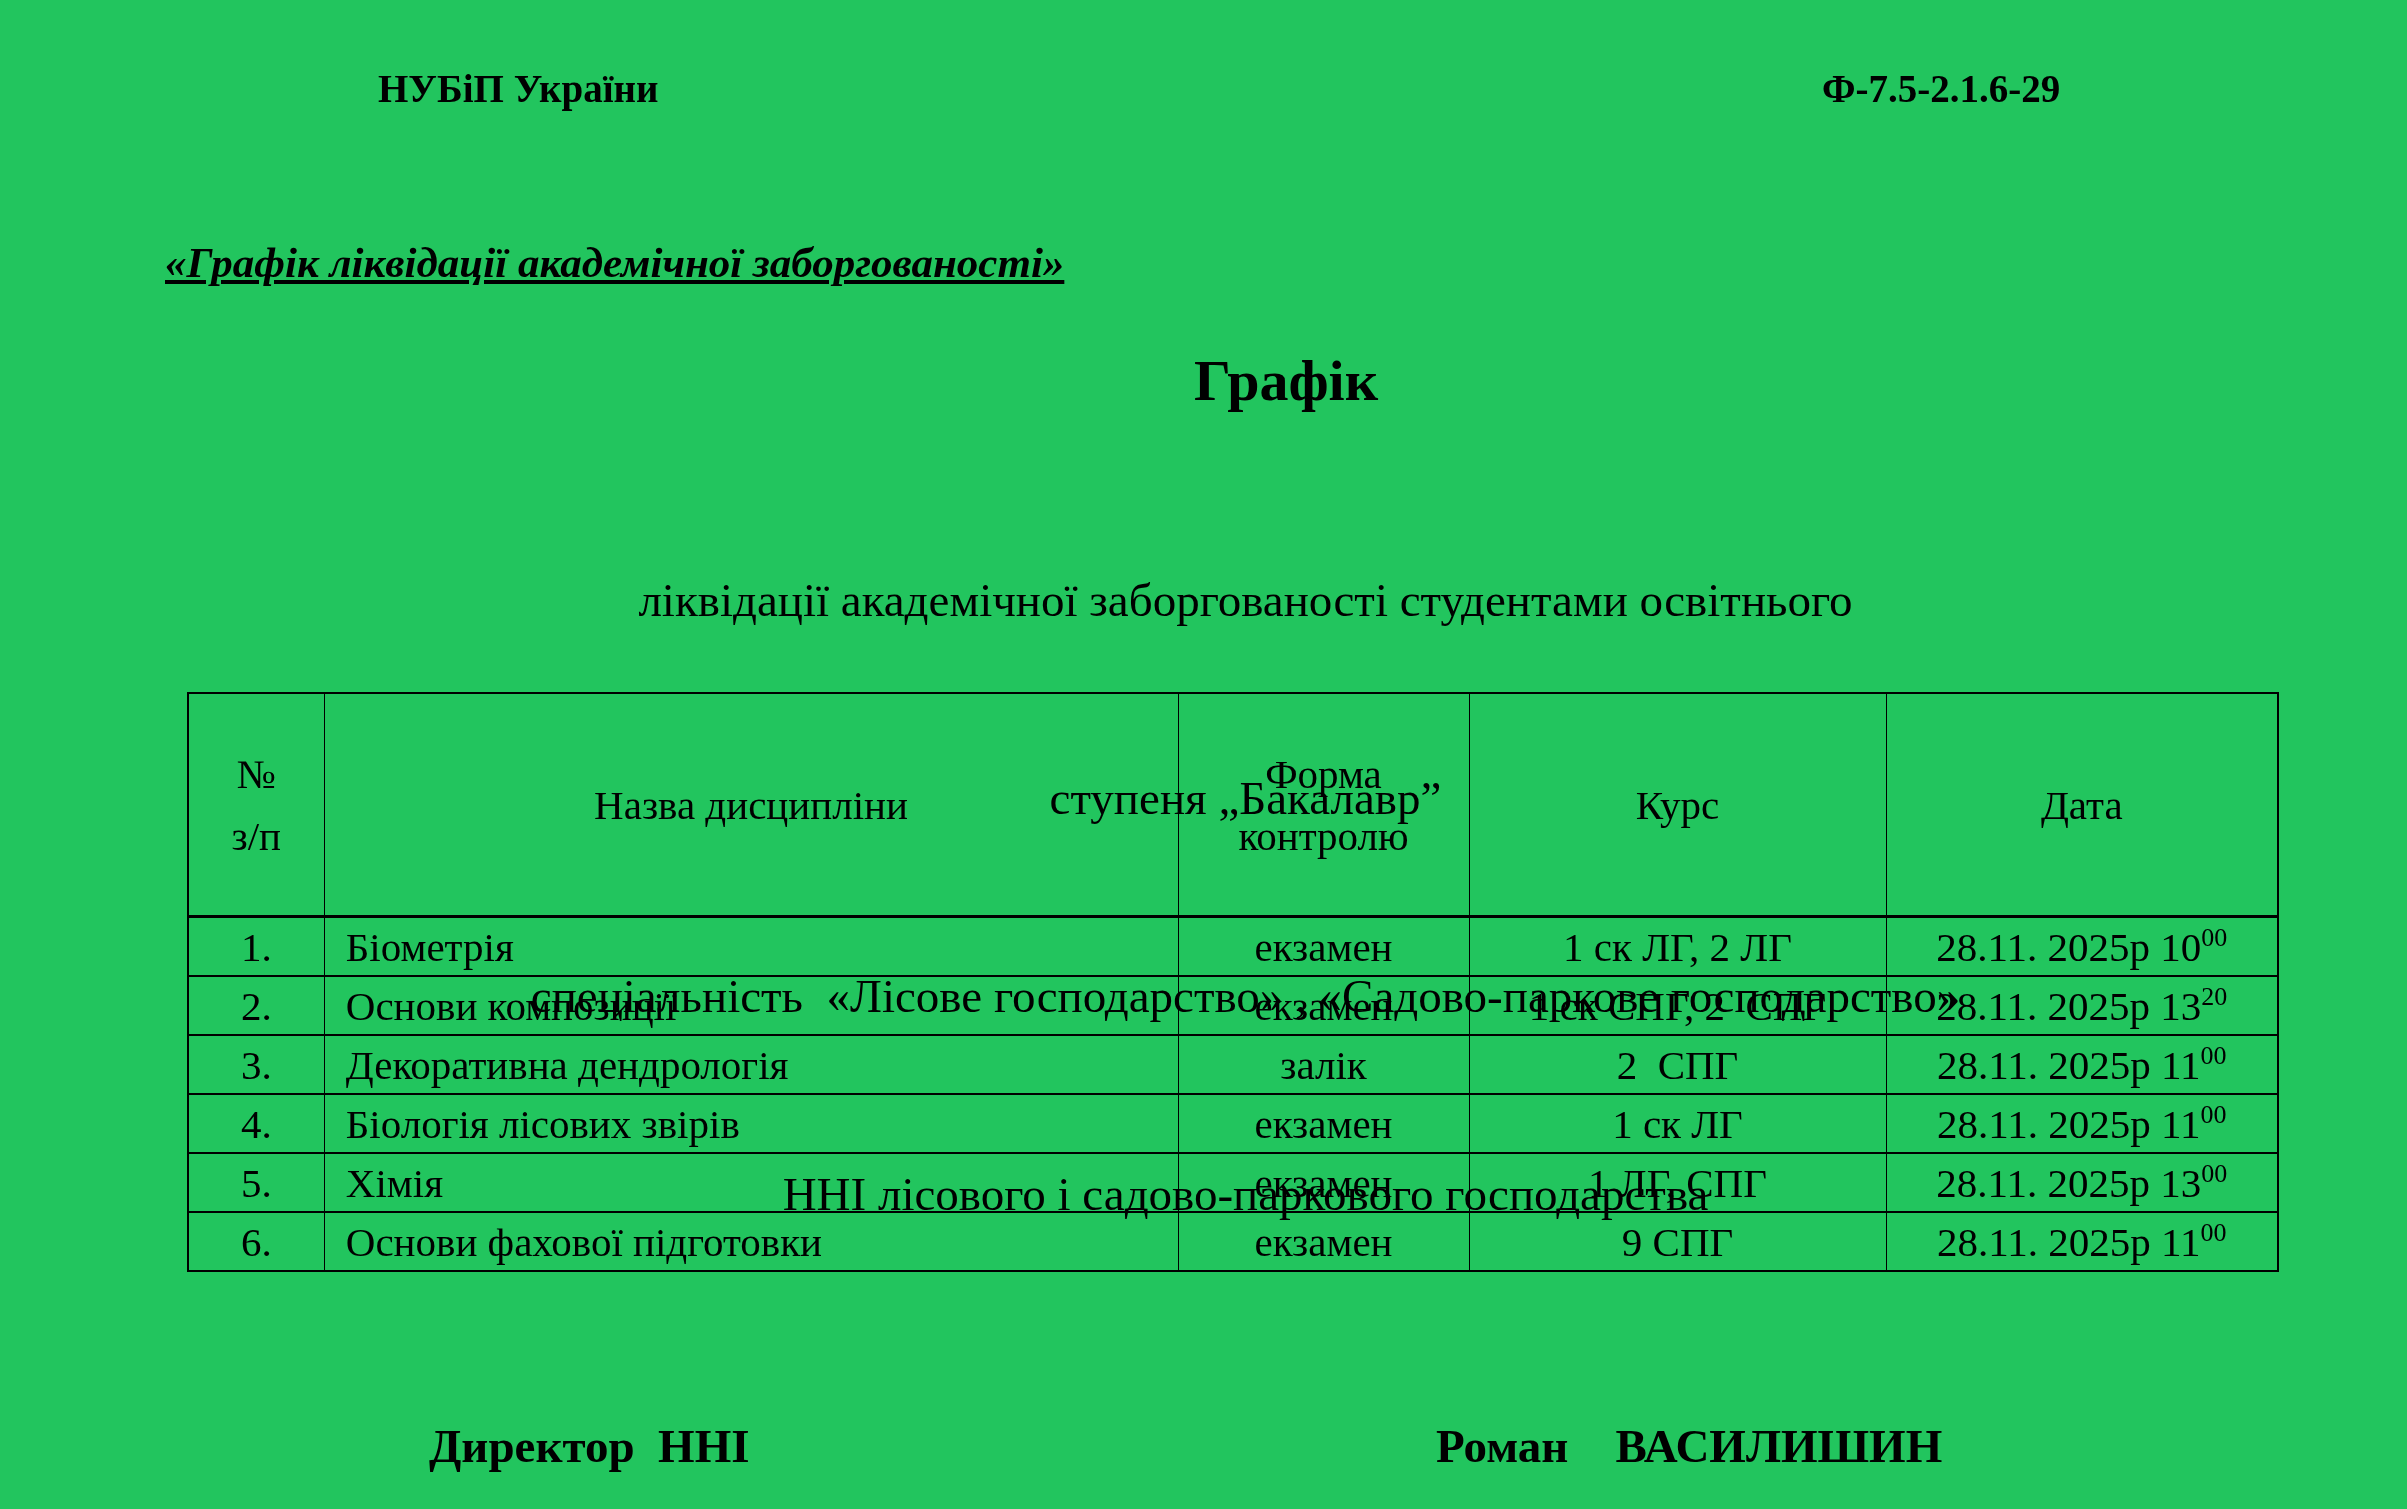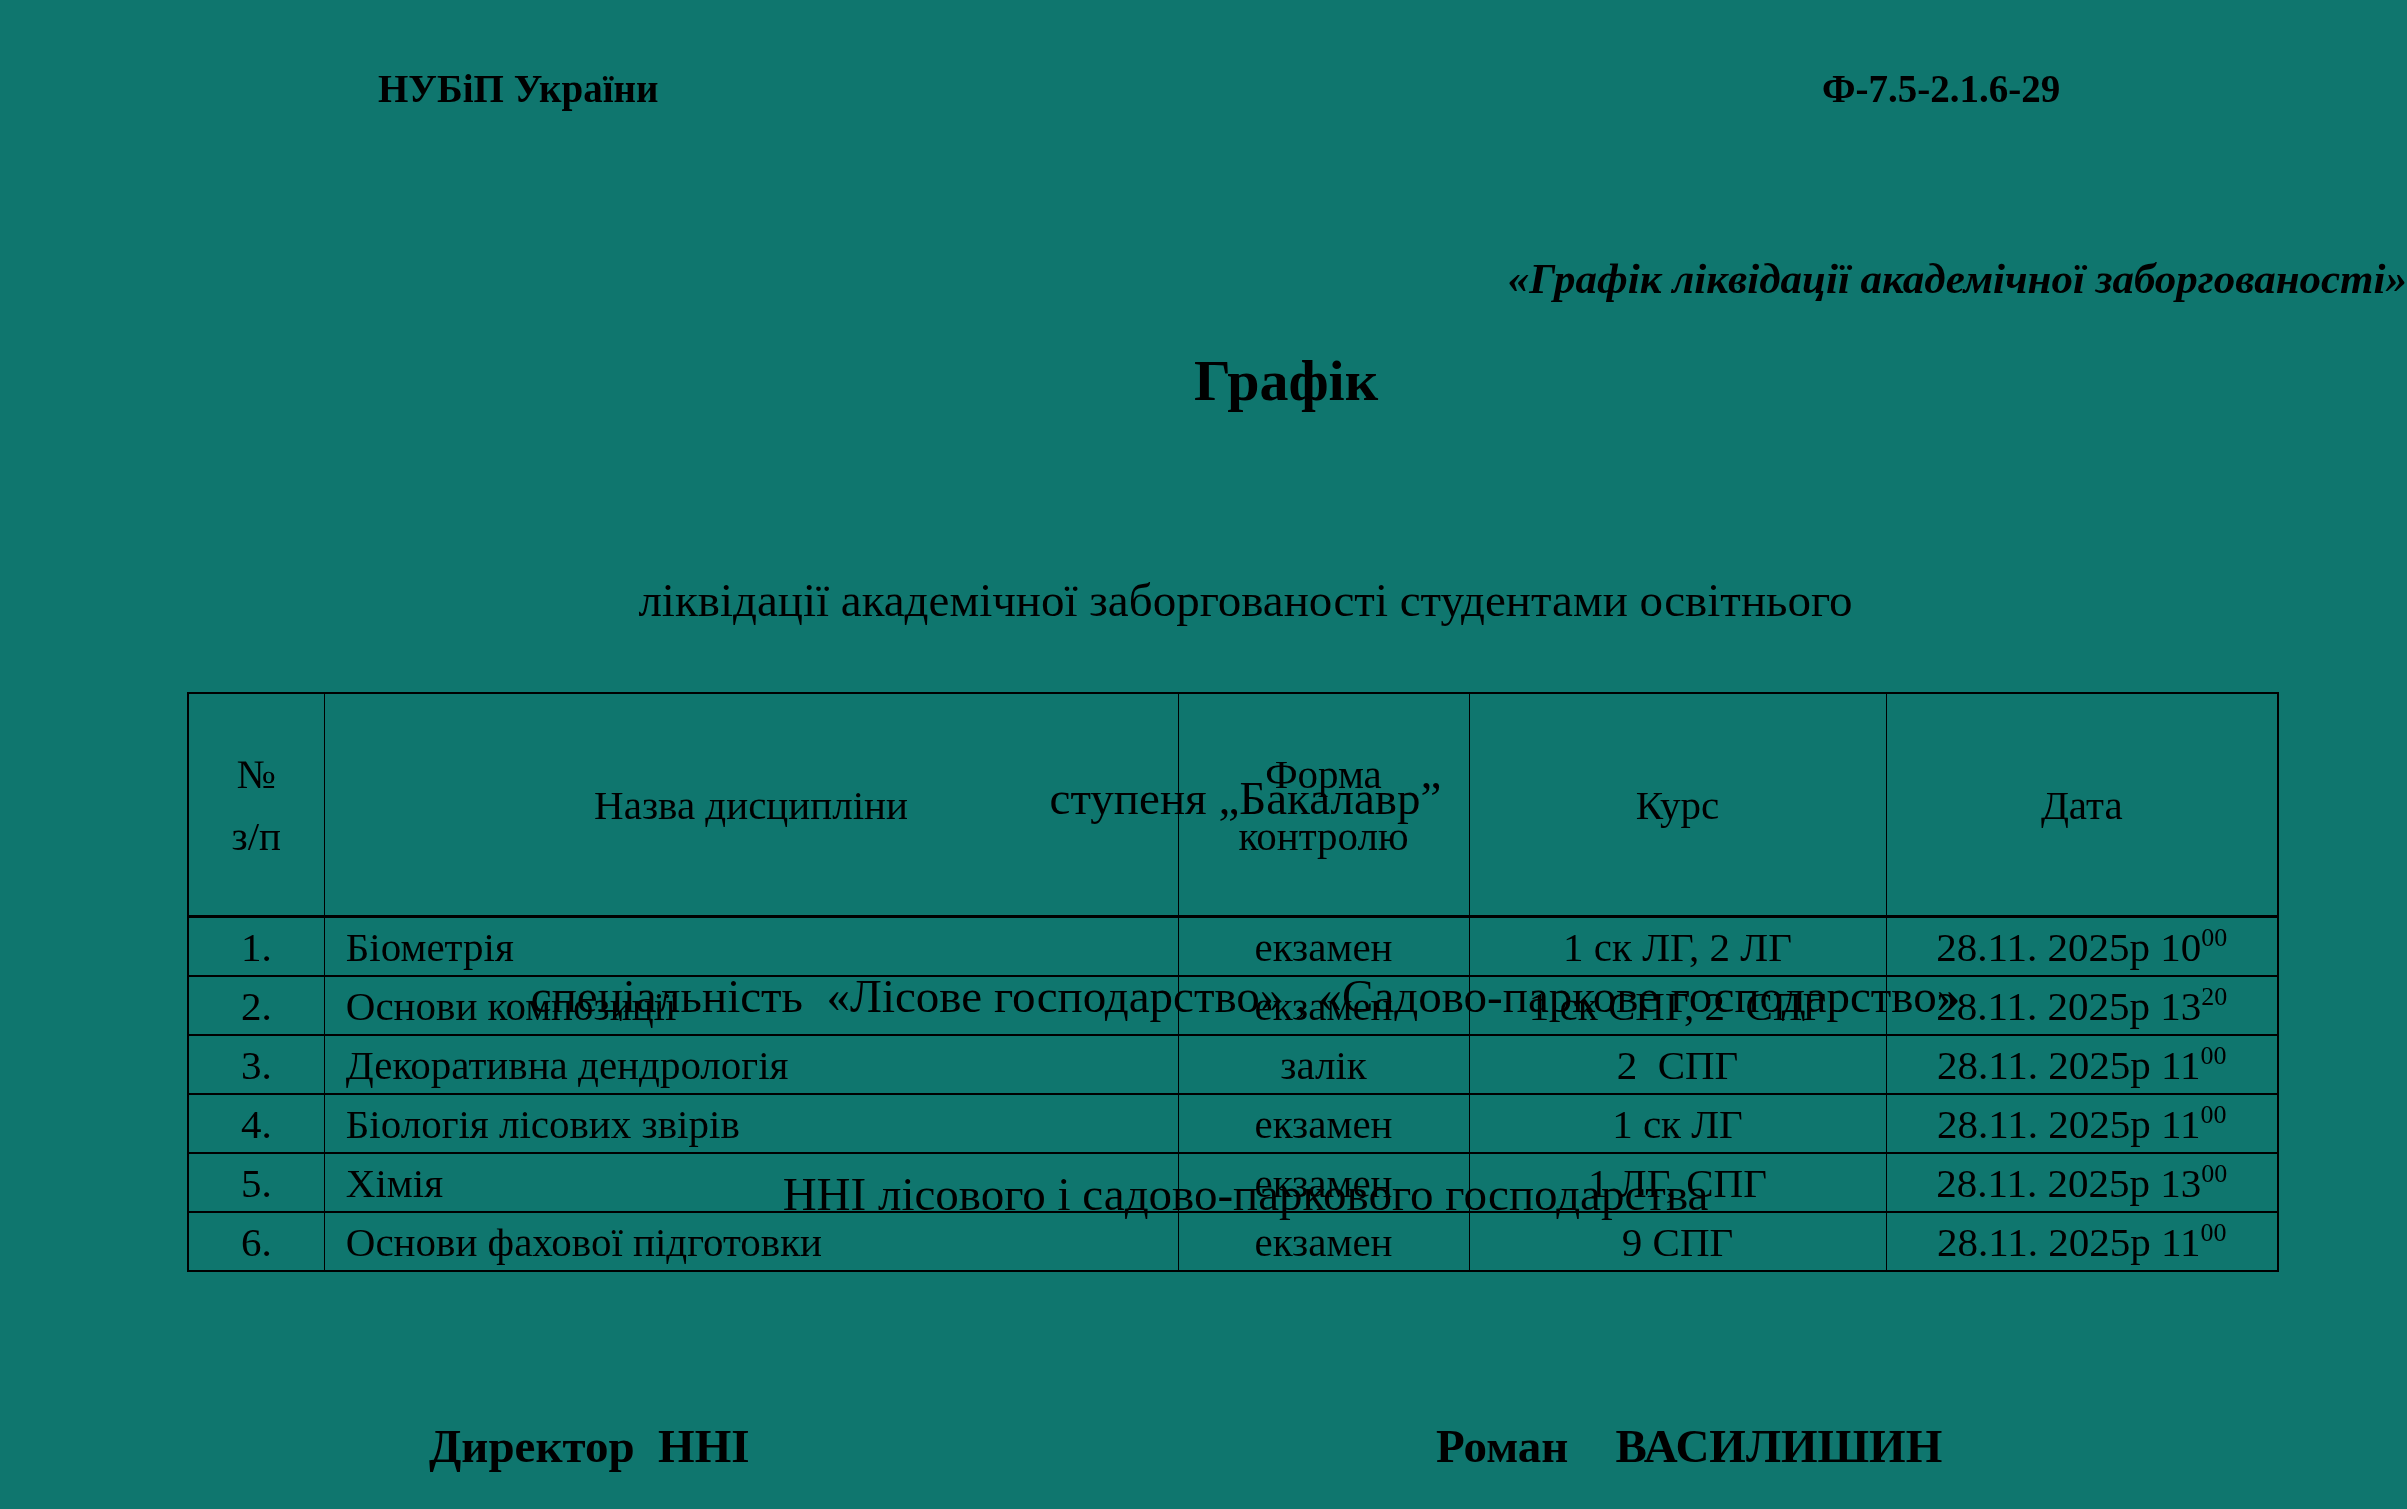--- a/index.html
+++ b/index.html
@@ -4,21 +4,21 @@
 <style>
   html, body {
     margin: 0;
     padding: 0;
     background: #ffffff;
   }
   .page {
     position: relative;
     width: 2407px;
     height: 1510px;
-    background: #0f766e;
+    background: #22c55e;
     color: #000000;
     font-family: "Liberation Serif", "DejaVu Serif", serif;
     overflow: hidden;
   }
   
   .org-name {
     position: absolute;
     left: 378px;
     top: 66px;
     font-size: 39px;
@@ -29,30 +29,31 @@
     position: absolute;
     left: 1822px;
     top: 66px;
     font-size: 39px;
     font-weight: bold;
     white-space: pre;
   }
   
   .doc-type {
     position: absolute;
-    top: 254px;
+    top: 238px;
     left: 0;
     width: 100%;
     box-sizing: border-box;
     padding-left: 165px;
-    text-align: right;
+    text-align: left;
     font-size: 43px;
     font-weight: bold;
     font-style: italic;
     white-space: pre;
+    text-decoration: underline;
   }
   
   .main-title {
     position: absolute;
     top: 347px;
     left: 0;
     width: 100%;
     box-sizing: border-box;
     padding-left: 165px;
     text-align: center;

